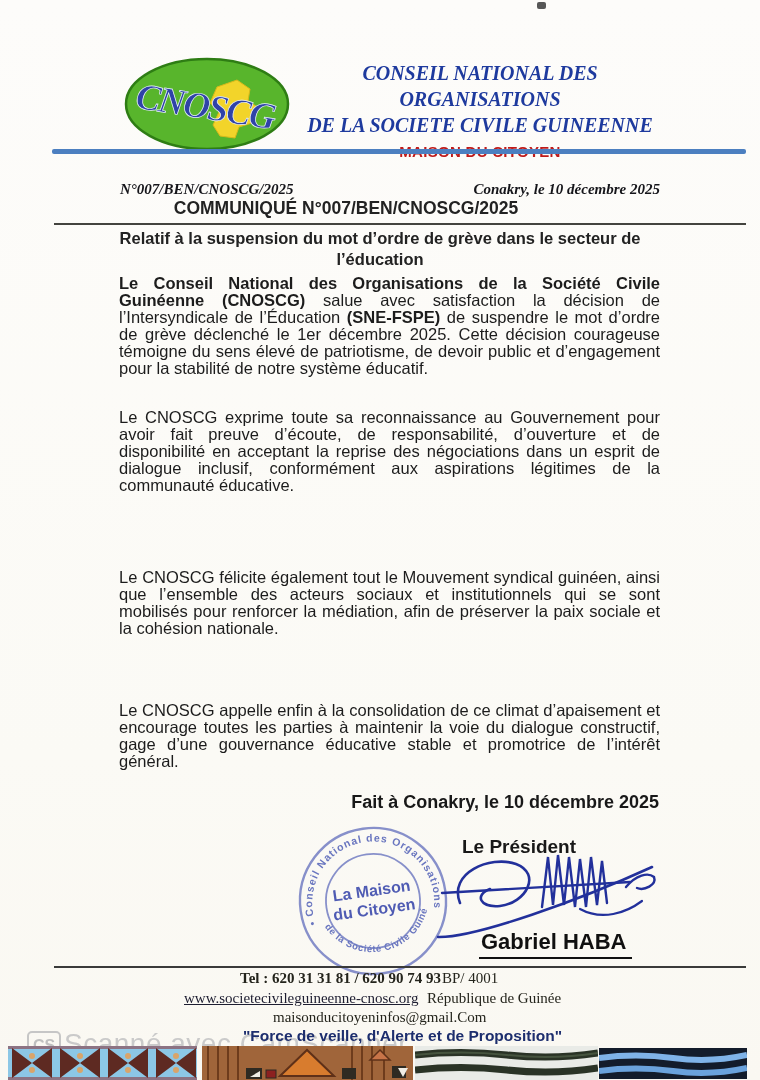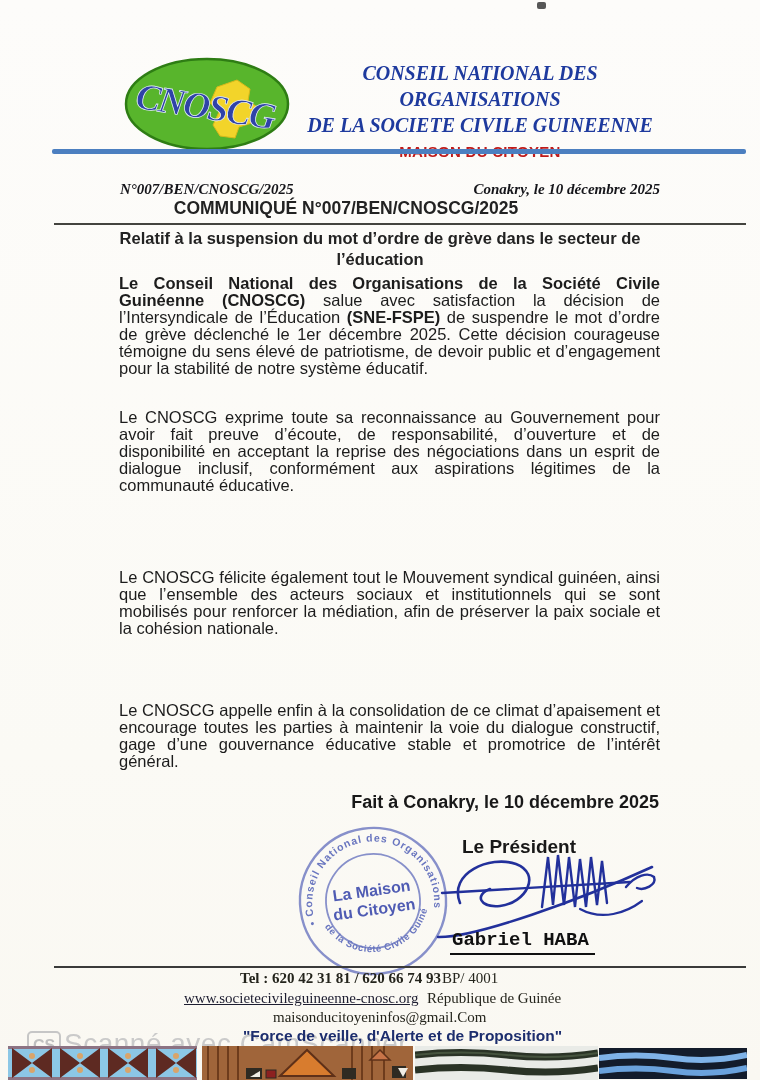--- a/index.html
+++ b/index.html
@@ -22,22 +22,22 @@
   .doc-title{left:0;top:198px;width:692px;text-align:center;font-weight:700;font-size:17.5px;color:#222;}
   .title-rule{left:54px;top:223px;width:692px;height:2px;background:#44443f;}
   .doc-subject{left:80px;top:228px;width:600px;text-align:center;font-weight:700;font-size:16.5px;line-height:21px;color:#222;}
   
   .para{left:119px;width:541px;font-size:16.5px;line-height:17px;text-align:justify;color:#1c1c1c;}
   .para b{font-weight:700;}
   .p1{top:275px;} .p2{top:409px;} .p3{top:521px;margin-top:48px;} .p4{top:619px;} .p5{top:702px;}
   .date-line{top:792px;right:101px;font-weight:700;font-size:18px;color:#181818;}
   
   .president{top:836px;left:462px;font-weight:700;font-size:19px;color:#181818;z-index:4;}
-  .sig-name{top:929px;left:450px;font-weight:700;font-size:19px;color:#101010;
-    border-bottom:2.5px solid #101010;padding:0 6px 2px 2px;z-index:5;font-family:Liberation Mono, monospace;}
+  .sig-name{top:929px;left:479px;font-weight:700;font-size:22px;color:#101010;
+    border-bottom:2.5px solid #101010;padding:0 6px 2px 2px;z-index:5;}
   .stamp-wrap{left:294px;top:822px;width:158px;height:158px;transform:rotate(-8deg);opacity:.9;z-index:2;}
   .sig-ink{left:430px;top:845px;z-index:3;}
   
   .footer-rule{left:54px;top:966px;width:692px;height:2px;background:#3a3a3a;z-index:3;}
   .ft{font-family:"Liberation Serif","DejaVu Serif",serif;font-size:15px;color:#24241c;z-index:4;}
   .ft-tel{top:970px;left:240px;font-weight:700;}
   .ft-bp{top:970px;left:442px;}
   .ft-web{top:990px;left:184px;text-decoration:underline;color:#1d1d30;}
   .ft-country{top:990px;left:427px;}
   .ft-email{top:1009px;left:273px;}
@@ -119,21 +119,21 @@
       <path d="M 12,48 L 200,37" stroke-width="2.4"></path>
       <path d="M 112,62 L 118,12 L 123,60 L 128,10 L 134,60 L 139,12 L 145,62 L 150,14 L 156,62 L 161,12 L 167,60 L 172,16 L 177,58" stroke-width="2.4"></path>
       <path d="M 196,42 C 206,30 218,27 224,32 C 227,40 214,46 207,43" stroke-width="2.4"></path>
       <path d="M 150,64 C 172,76 196,68 212,56" stroke-width="2.2"></path>
     </svg>
   </div>
 
   <div class="abs sig-name">Gabriel HABA</div>
 
   <div class="abs footer-rule"></div>
-  <div class="abs ft ft-tel">Tel : 620 42 31 81 / 620 66 74 93</div>
+  <div class="abs ft ft-tel">Tel : 620 31 31 81 / 620 90 74 93</div>
   <div class="abs ft ft-bp">BP/ 4001</div>
   <div class="abs ft ft-web">www.societecivileguineenne-cnosc.org</div>
   <div class="abs ft ft-country">République de Guinée</div>
   <div class="abs ft ft-email">maisonducitoyeninfos@gmail.Com</div>
   <div class="abs ft-motto">"Force de veille, d'Alerte et de Proposition"</div>
 
   <div class="abs wm-box">CS</div>
   <div class="abs wm-text">Scanné avec CamScanner</div>
 
   <div class="abs fabric" style="left:8px;width:189px;">

